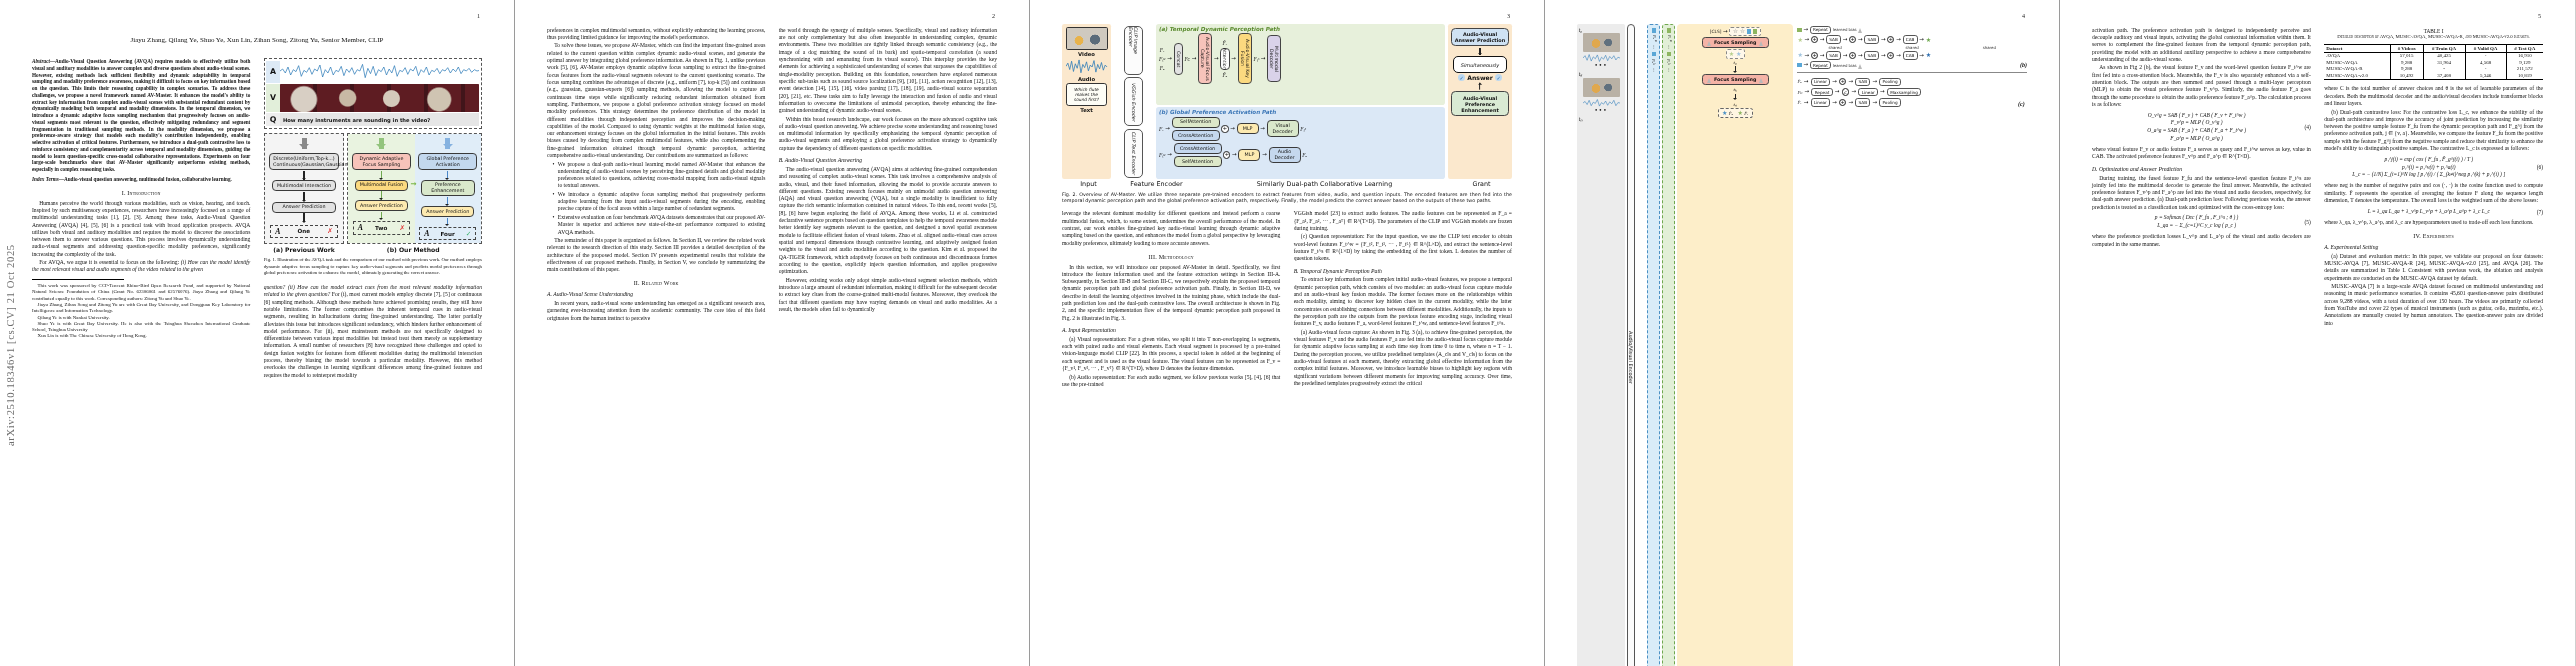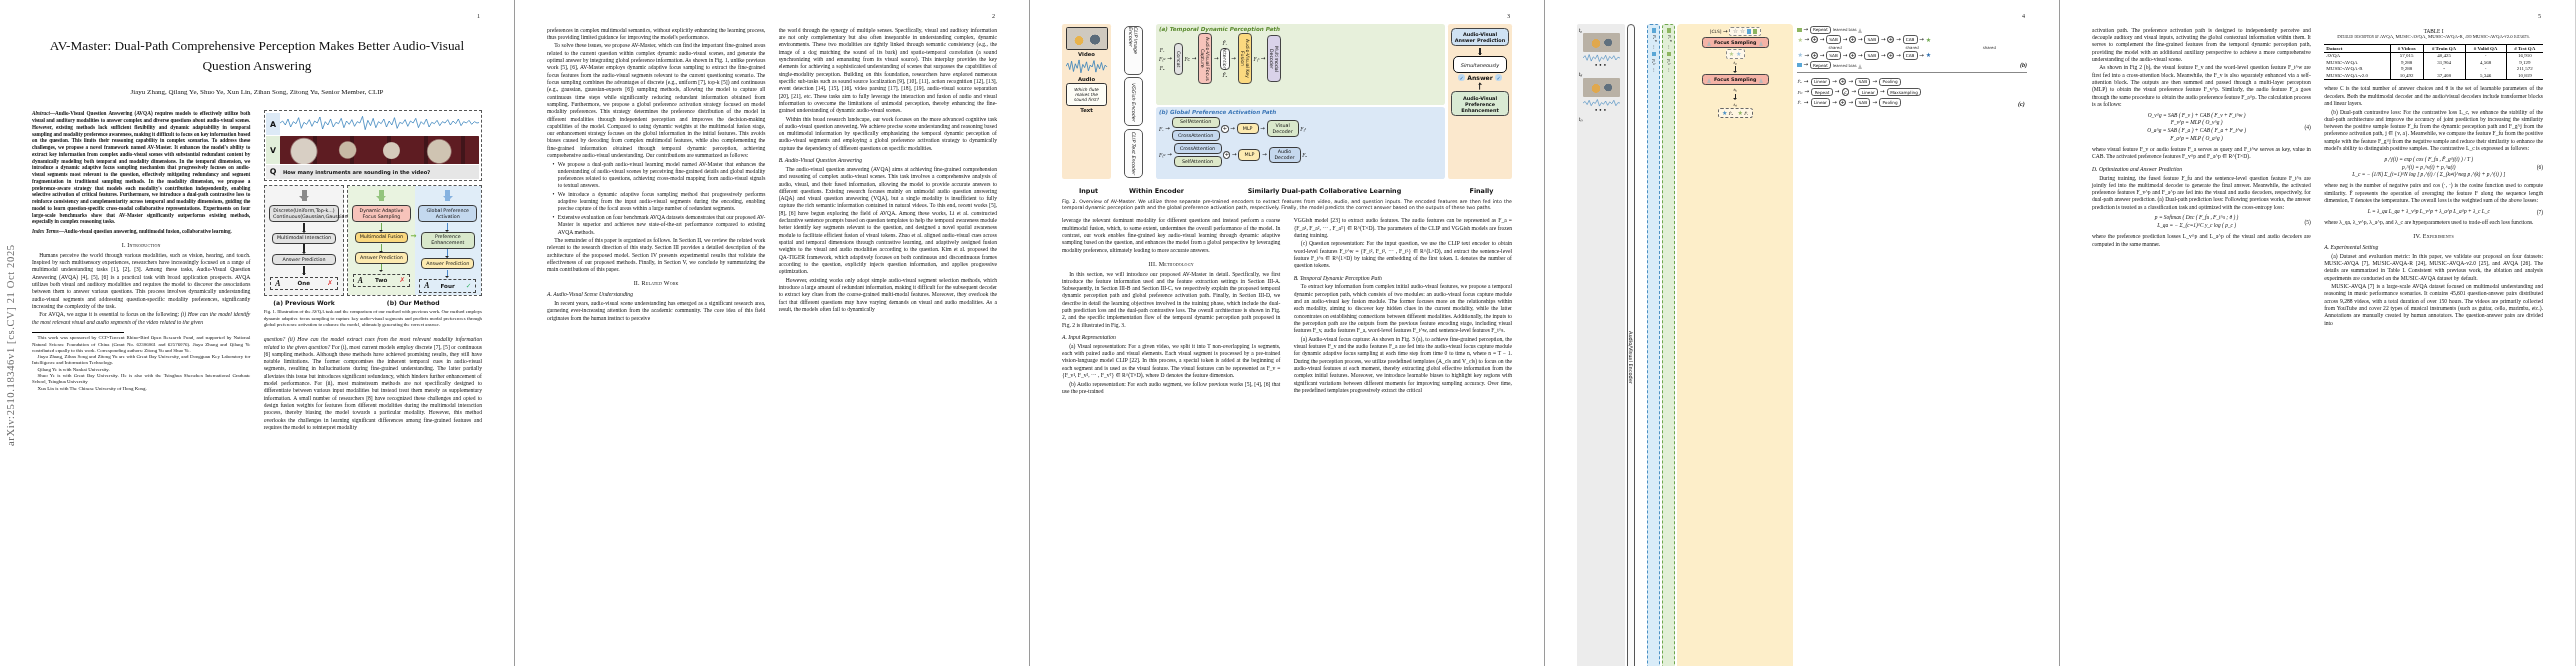--- a/index.html
+++ b/index.html
@@ -124,21 +124,21 @@
     display:flex; flex-direction:column; align-items:center; gap:1.1px; flex:none; }
   .f2ansbox { background:#cfe2f3; border:0.7px solid #444; border-radius:4.4px;
     font-size:4.9px; font-weight:bold; text-align:center; padding:2.2px 2.2px; width:100%; }
   .f2pebox { background:#d9ead3; border:0.7px solid #444; border-radius:4.4px;
     font-size:4.9px; font-weight:bold; text-align:center; padding:2.2px 2.2px; width:100%; }
   .f2bub { border:1.1px solid #111; border-radius:5px; background:#fff; font-size:5px;
     font-style:italic; padding:4.4px 2.2px; text-align:center; width:92%; position:relative; }
   .f2ansrow { display:flex; align-items:center; gap:2.2px; font-size:6.1px; font-weight:bold; }
   .chk { display:inline-flex; width:7.2px; height:7.2px; border-radius:50%; background:#bcd8f0;
     color:#2e6fb0; font-size:5px; align-items:center; justify-content:center; }
-  .f2foot { display:flex; font-size:6.4px; font-weight:bold; margin-top:8px; }
+  .f2foot { display:flex; font-size:6.4px; font-weight:normal; margin-top:1px; }
   .f2foot span:nth-child(1){ width:53px; text-align:center; }
   .f2foot span:nth-child(2){ width:83px; text-align:center; }
   .f2foot span:nth-child(3){ flex:1; text-align:center; }
   .f2foot span:nth-child(4){ width:61px; text-align:center; }
   
   .f3 { display:flex; gap:4.4px; }
   .f3a { width:216px; display:flex; gap:2.2px; flex:none; position:relative; }
   .f3time { width:48px; background:#ececec; border-radius:1.7px; padding:2.2px 1.7px 9px 1.7px;
     display:flex; flex-direction:column; align-items:center; gap:0.6px; position:relative; }
   .f3t { font-family:"Liberation Serif",serif; font-style:italic; font-size:5.6px; align-self:flex-start; }
@@ -192,21 +192,20 @@
 </style>
 </head>
 <body>
 
 <div class="pages">
 
   <div class="page">
     <div class="watermark">arXiv:2510.18346v1  [cs.CV]  21 Oct 2025</div>
     <div class="pagenum">1</div>
     <div class="titleblock">
-      <div class="ptitle">AV-Master: Dual-Path Comprehensive Perception Makes Better Audio-Visual Question Answering</div>
       <div class="pauthors">Jiayu Zhang, Qilang Ye, Shuo Ye, Xun Lin, Zihan Song, Zitong Yu, Senior Member, CLIP</div>
     </div>
     <div class="cols">
       <div class="col">
         <p class="abstract"><span class="absfirst">Abstract</span><span>—Audio-Visual Question Answering (AVQA) requires models to effectively utilize both visual and auditory modalities to answer complex and diverse questions about audio-visual scenes. However, existing methods lack sufficient flexibility and dynamic adaptability in temporal sampling and modality preference awareness, making it difficult to focus on key information based on the question. This limits their reasoning capability in complex scenarios. To address these challenges, we propose a novel framework named AV-Master. It enhances the model's ability to extract key information from complex audio-visual scenes with substantial redundant content by dynamically modeling both temporal and modality dimensions. In the temporal dimension, we introduce a dynamic adaptive focus sampling mechanism that progressively focuses on audio-visual segments most relevant to the question, effectively mitigating redundancy and segment fragmentation in traditional sampling methods. In the modality dimension, we propose a preference-aware strategy that models each modality's contribution independently, enabling selective activation of critical features. Furthermore, we introduce a dual-path contrastive loss to reinforce consistency and complementarity across temporal and modality dimensions, guiding the model to learn question-specific cross-modal collaborative representations. Experiments on four large-scale benchmarks show that AV-Master significantly outperforms existing methods, especially in complex reasoning tasks.</span></p>
         <p class="idxterms"><span class="absfirst">Index Terms</span><span>—Audio-visual question answering, multimodal fusion, collaborative learning.</span></p>
         <div class="h1sec">I. Introduction</div>
         <p class="body">Humans perceive the world through various modalities, such as vision, hearing, and touch. Inspired by such multisensory experiences, researchers have increasingly focused on a range of multimodal understanding tasks [1], [2], [3]. Among these tasks, Audio-Visual Question Answering (AVQA) [4], [5], [6] is a practical task with broad application prospects. AVQA utilizes both visual and auditory modalities and requires the model to discover the associations between them to answer various questions. This process involves dynamically understanding audio-visual segments and addressing question-specific modality preferences, significantly increasing the complexity of the task.</p>
         <p class="body"><span>For AVQA, we argue it is essential to focus on the following: </span><span class="it">(i) How can the model identify the most relevant visual and audio segments of the video related to the given</span></p>
         <hr class="fnrule">
@@ -413,23 +412,23 @@
             <span class="chk">✓</span>
             <span>Answer</span>
             <span class="chk">✓</span>
           </div>
           <div class="varrow" style="height:6.7px; transform:rotate(180deg);"></div>
           <div class="f2pebox">Audio-Visual Preference Enhancement</div>
         </div>
       </div>
       <div class="f2foot">
         <span>Input</span>
-        <span>Within Encoder</span>
+        <span>Feature Encoder</span>
         <span>Similarly Dual-path Collaborative Learning</span>
-        <span>Finally</span>
+        <span>Grant</span>
       </div>
       <p class="figcap">Fig. 2.  Overview of AV-Master. We utilize three separate pre-trained encoders to extract features from video, audio, and question inputs. The encoded features are then fed into the temporal dynamic perception path and the global preference activation path, respectively. Finally, the model predicts the correct answer based on the outputs of these two paths.</p>
     </div>
     <div class="cols">
       <div class="col">
         <p class="body cont">leverage the relevant dominant modality for different questions and instead perform a coarse multimodal fusion, which, to some extent, undermines the overall performance of the model. In contrast, our work enables fine-grained key audio-visual learning through dynamic adaptive sampling based on the question, and enhances the model from a global perspective by leveraging modality preference, ultimately leading to more accurate answers.</p>
         <div class="h1sec">III. Methodology</div>
         <p class="body">In this section, we will introduce our proposed AV-Master in detail. Specifically, we first introduce the feature information used and the feature extraction settings in Section III-A. Subsequently, in Section III-B and Section III-C, we respectively explain the proposed temporal dynamic perception path and global preference activation path. Finally, in Section III-D, we describe in detail the learning objectives involved in the training phase, which include the dual-path prediction loss and the dual-path contrastive loss. The overall architecture is shown in Fig. 2, and the specific implementation flow of the temporal dynamic perception path proposed in Fig. 2 is illustrated in Fig. 3.</p>
         <div class="h2sec">A. Input Representation</div>
         <p class="body">(a) Visual representation: For a given video, we split it into T non-overlapping 1s segments, each with paired audio and visual elements. Each visual segment is processed by a pre-trained vision-language model CLIP [22]. In this process, a special token is added at the beginning of each segment and is used as the visual feature. The visual features can be represented as F_v = {F_v¹, F_v², ··· , F_vᵀ} ∈ R^(T×D), where D denotes the feature dimension.</p>

